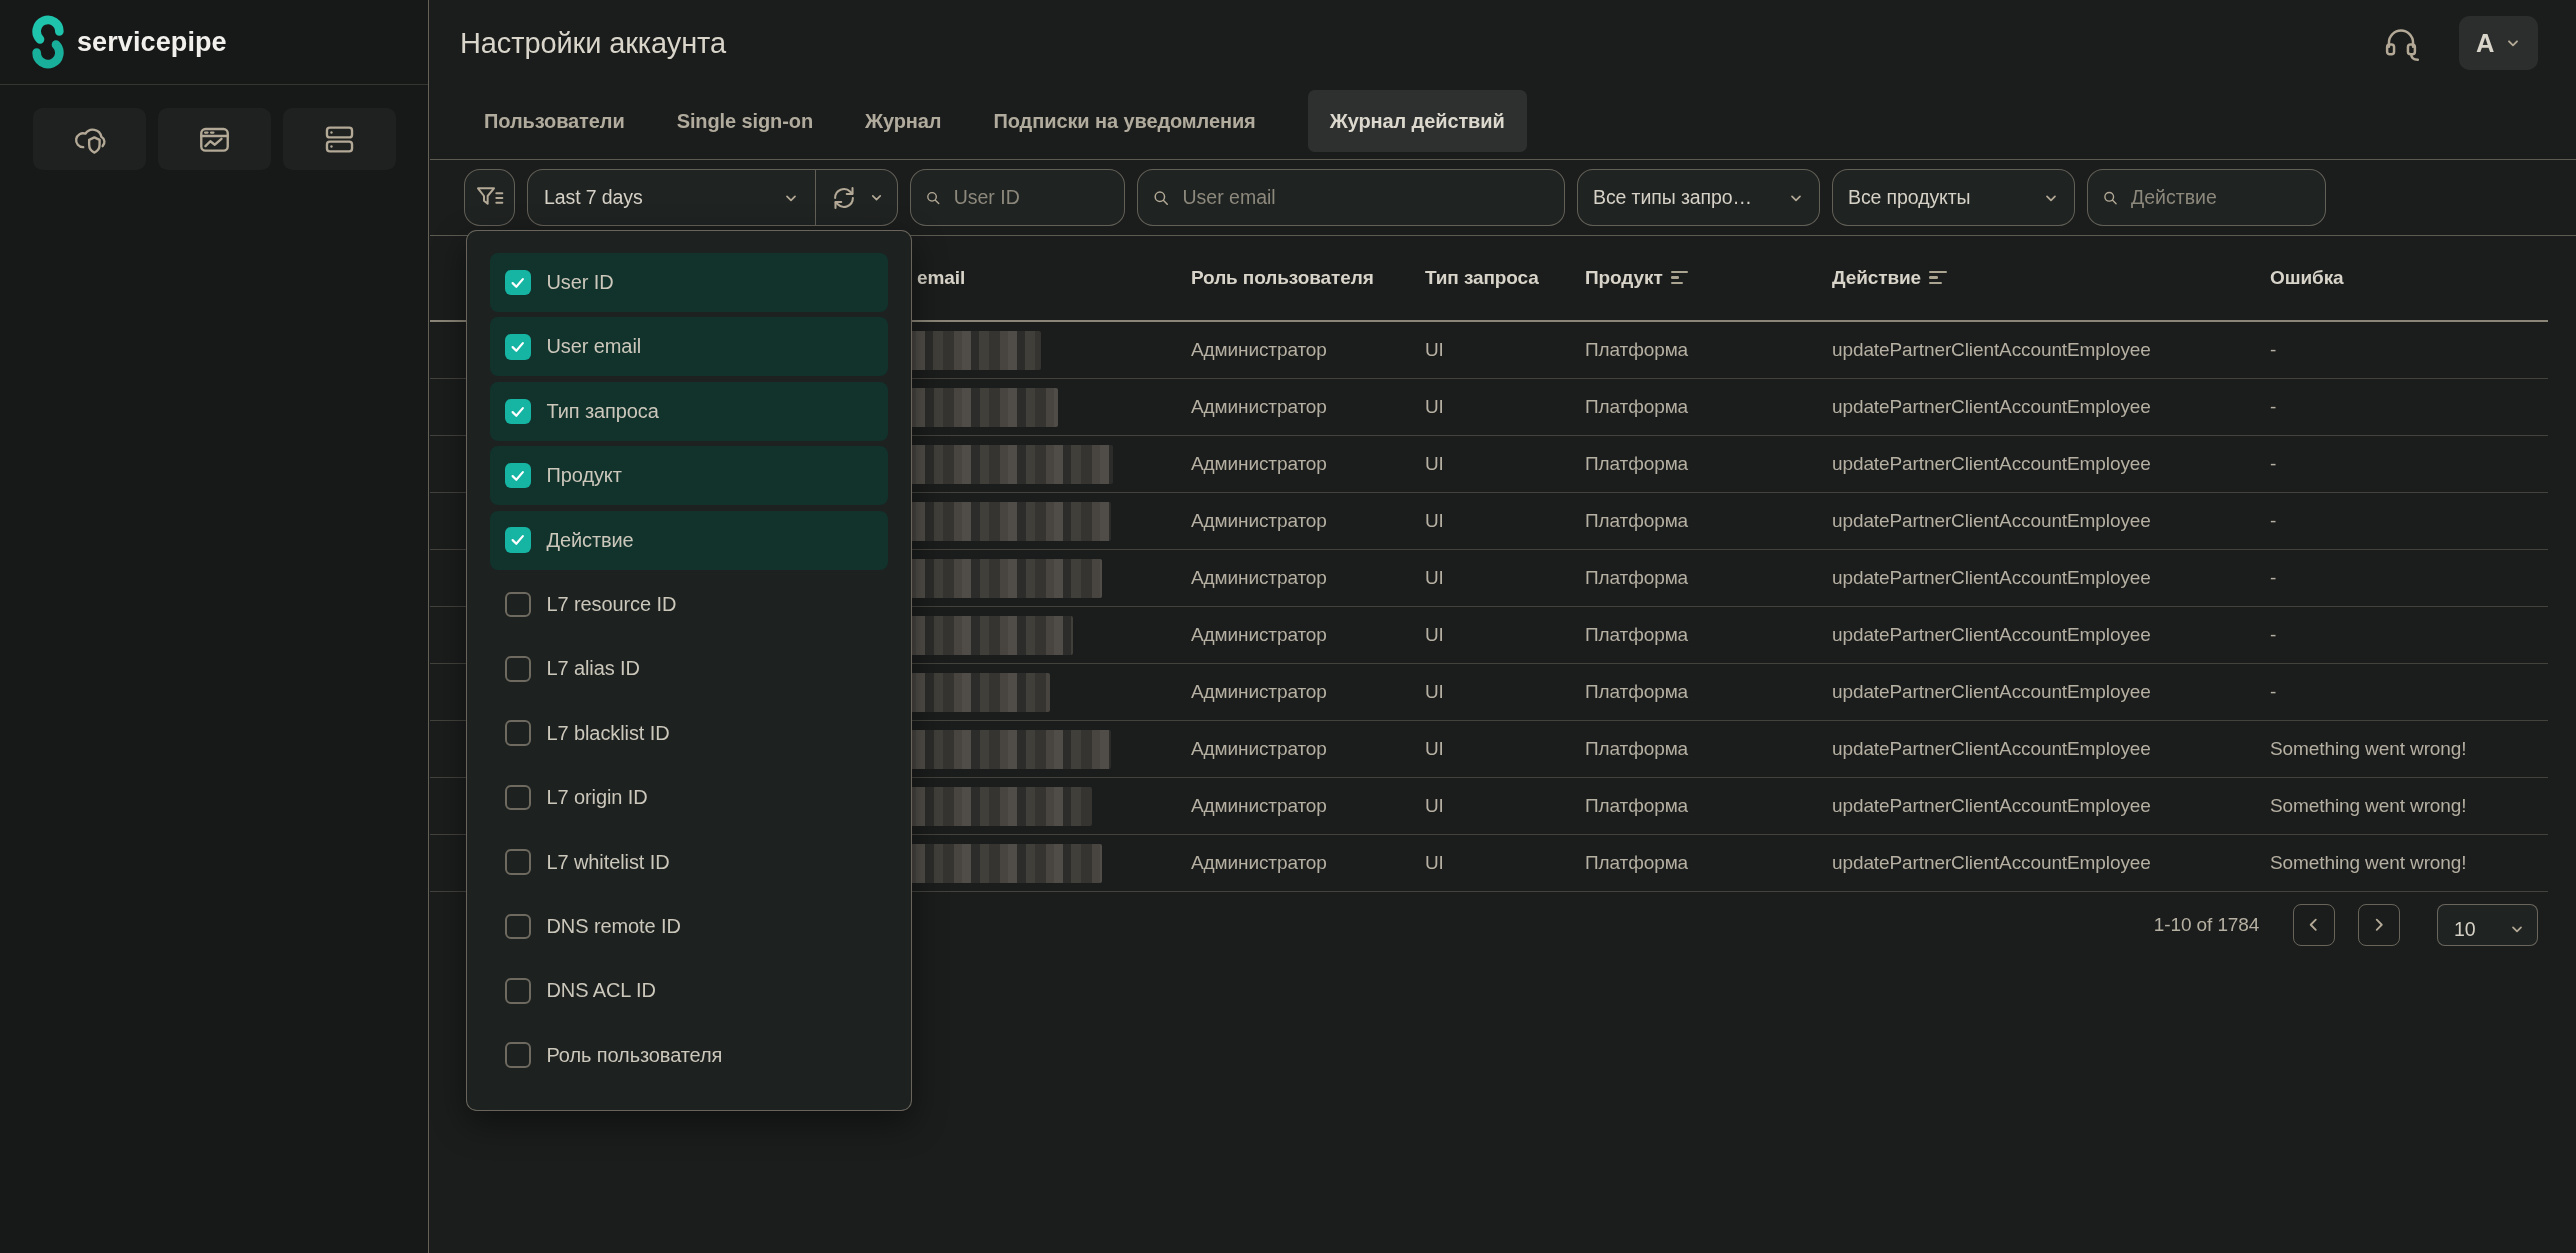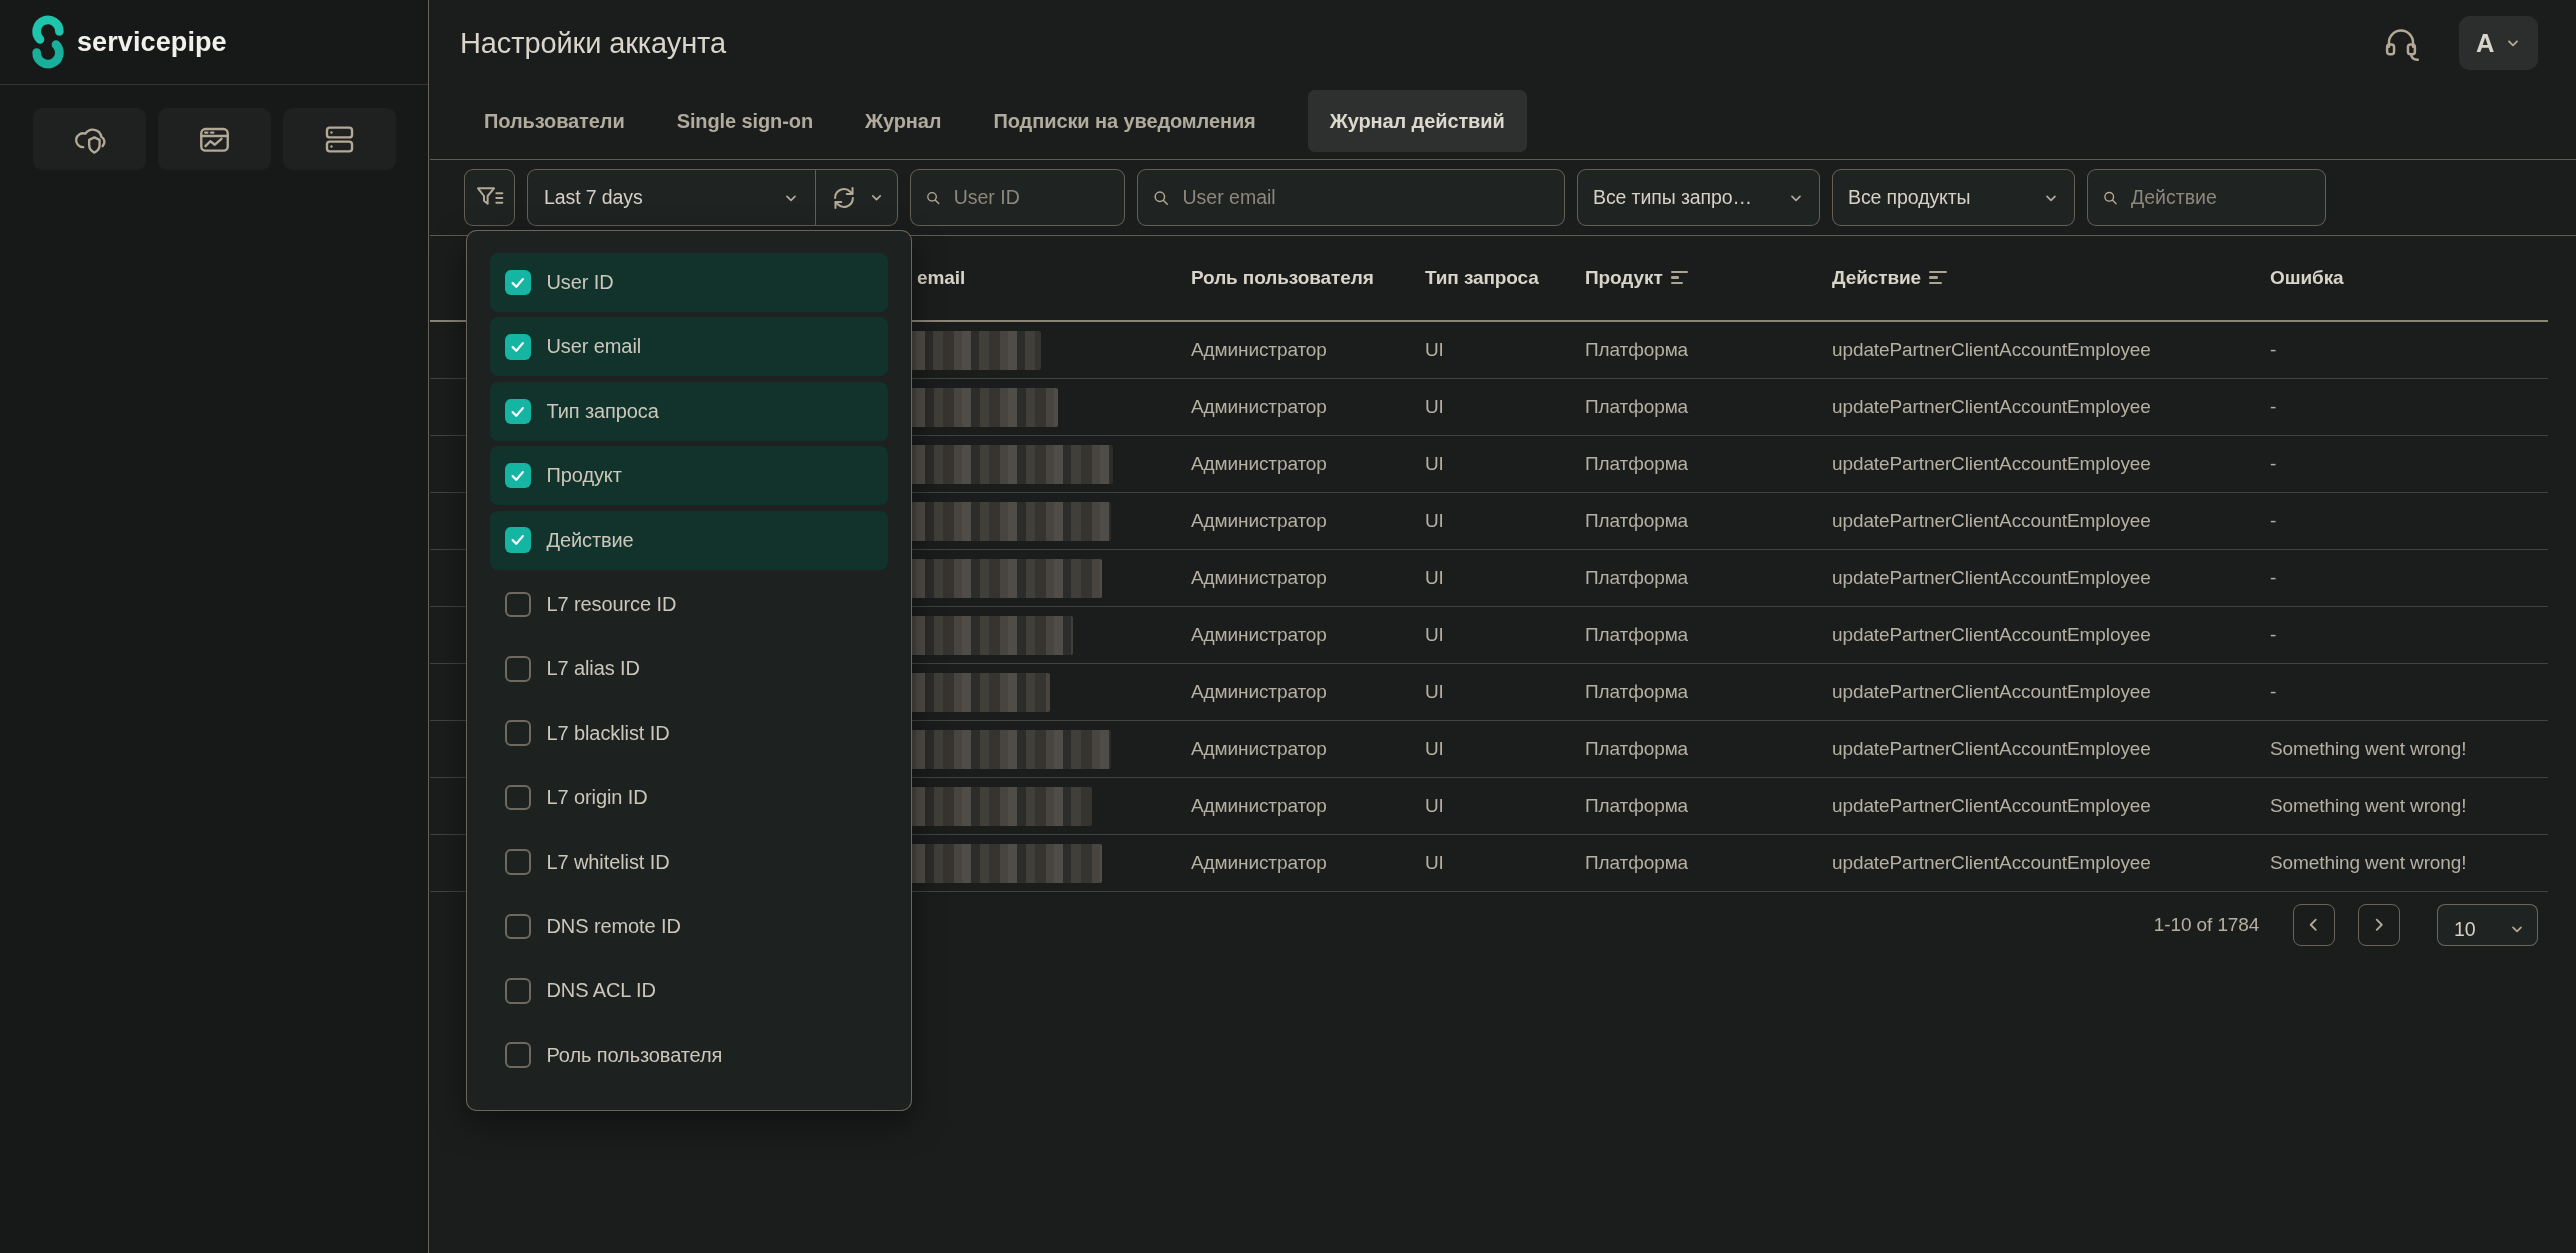--- a/index.html
+++ b/index.html
@@ -31,21 +31,21 @@
   .tabs{position:absolute;left:54px;top:96px;height:50px;display:flex;align-items:center;gap:52px;}
   .tab{font-size:20px;font-weight:700;color:#b1ab9d;cursor:pointer;white-space:nowrap;height:50px;
        display:flex;align-items:center;border-radius:6.7px;}
   .tab.active{background:#2d302f;color:#dcd8ce;padding:6px 22px;}
   .hr{position:absolute;left:0;right:0;height:1.3px;background:rgba(160,151,136,.5);}
   .hr-tabs{top:159px;}
   .hr-filters{top:235px;}
 
   
   .filter-row{position:absolute;left:34px;top:169px;right:28px;height:57px;display:flex;gap:12px;align-items:stretch;}
-  .fbox{border:1.3px solid rgba(167,158,142,.5);border-radius:9px;background:#1f2322;box-sizing:border-box;
+  .fbox{border:1.3px solid rgba(167,158,142,.5);border-radius:16px;background:#1f2322;box-sizing:border-box;
         display:flex;align-items:center;}
   .filter-btn{width:51px;justify-content:center;cursor:pointer;}
   .range-group{width:371px;padding:0;}
   .range-select{flex:1;display:flex;align-items:center;justify-content:space-between;padding:0 16px;
                 height:100%;cursor:pointer;}
   .range-select .val{font-size:19.5px;color:#d6d1c6;}
   .group-divider{width:1.3px;height:100%;background:rgba(167,158,142,.5);}
   .refresh-part{display:flex;align-items:center;gap:9.4px;padding:0 13.4px;cursor:pointer;}
   .search-box{padding:0 13.4px;gap:9.4px;}
   .search-box input{background:transparent;border:none;outline:none;font-family:inherit;font-size:19.5px;

